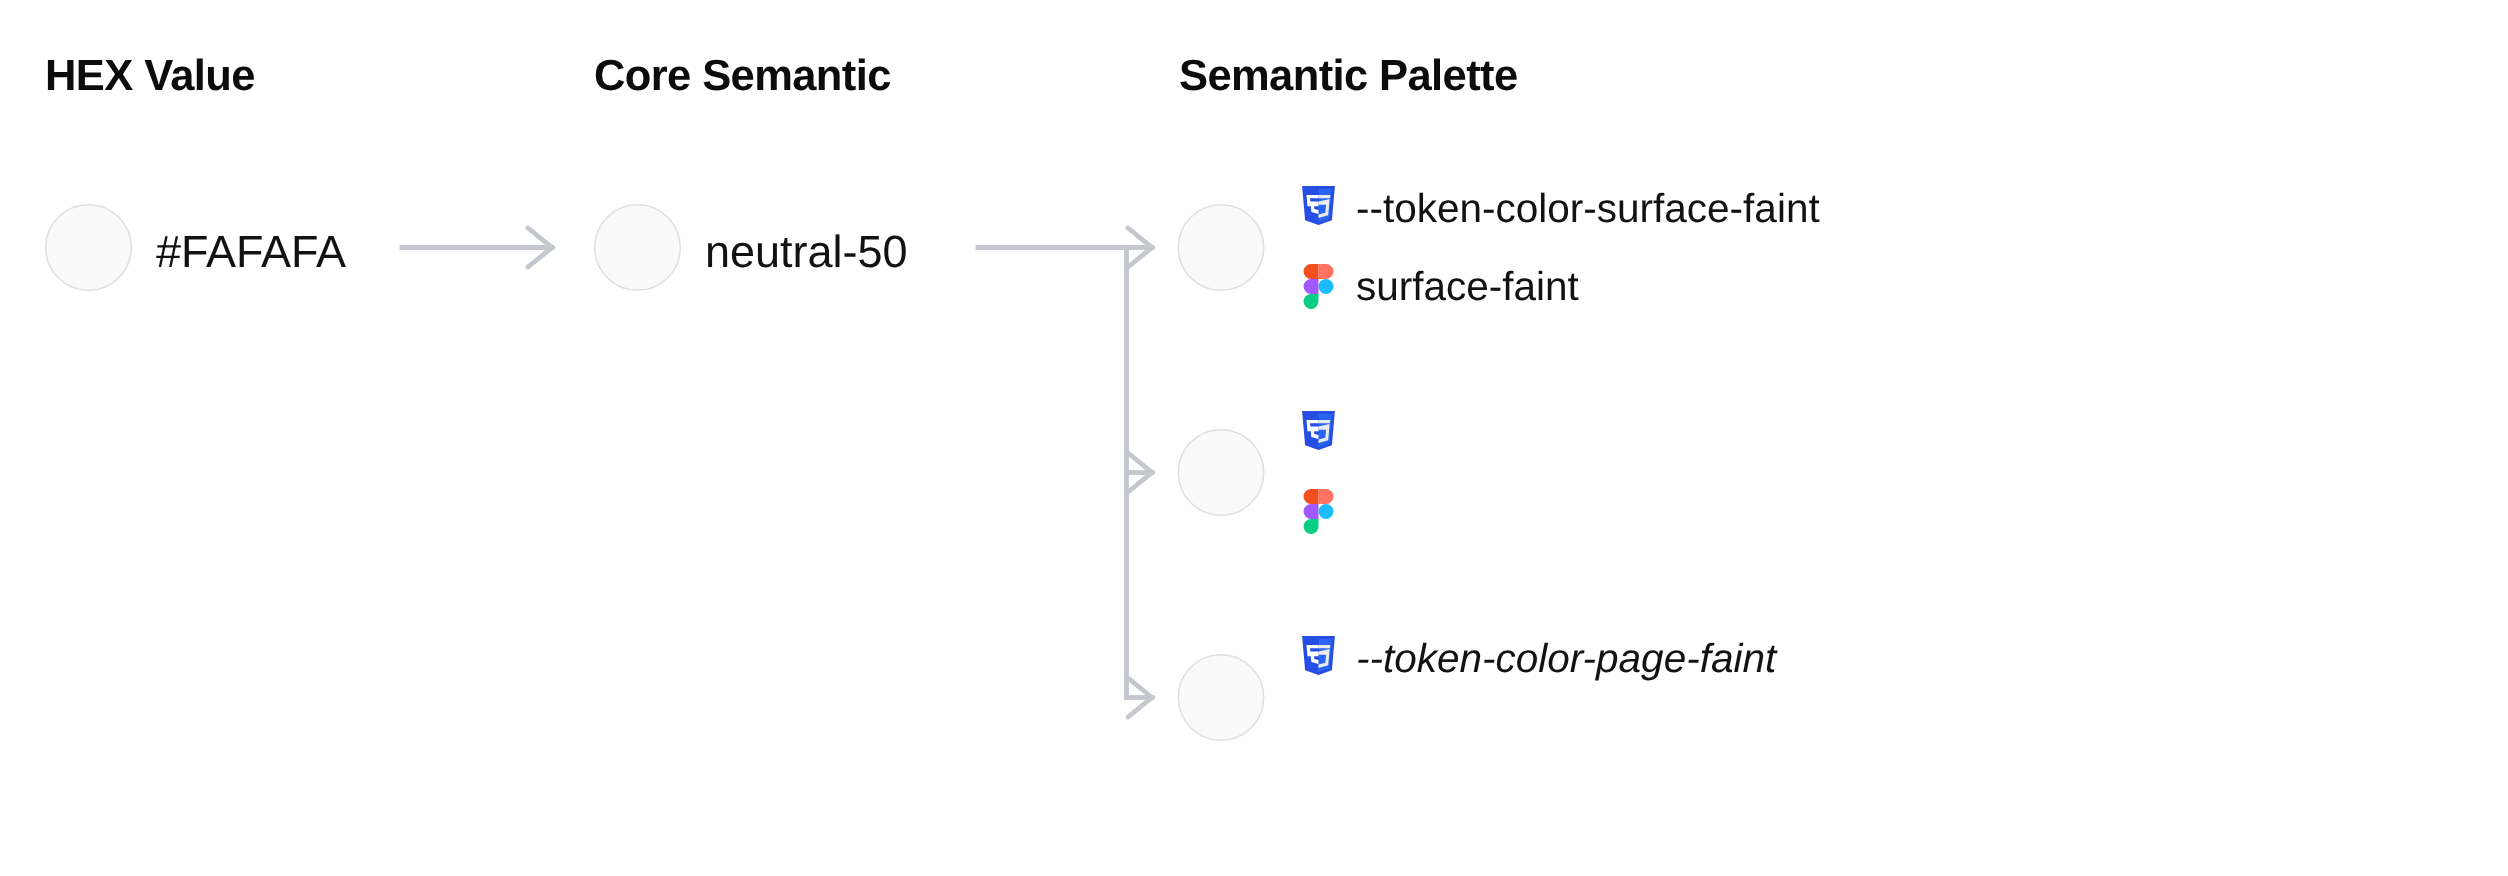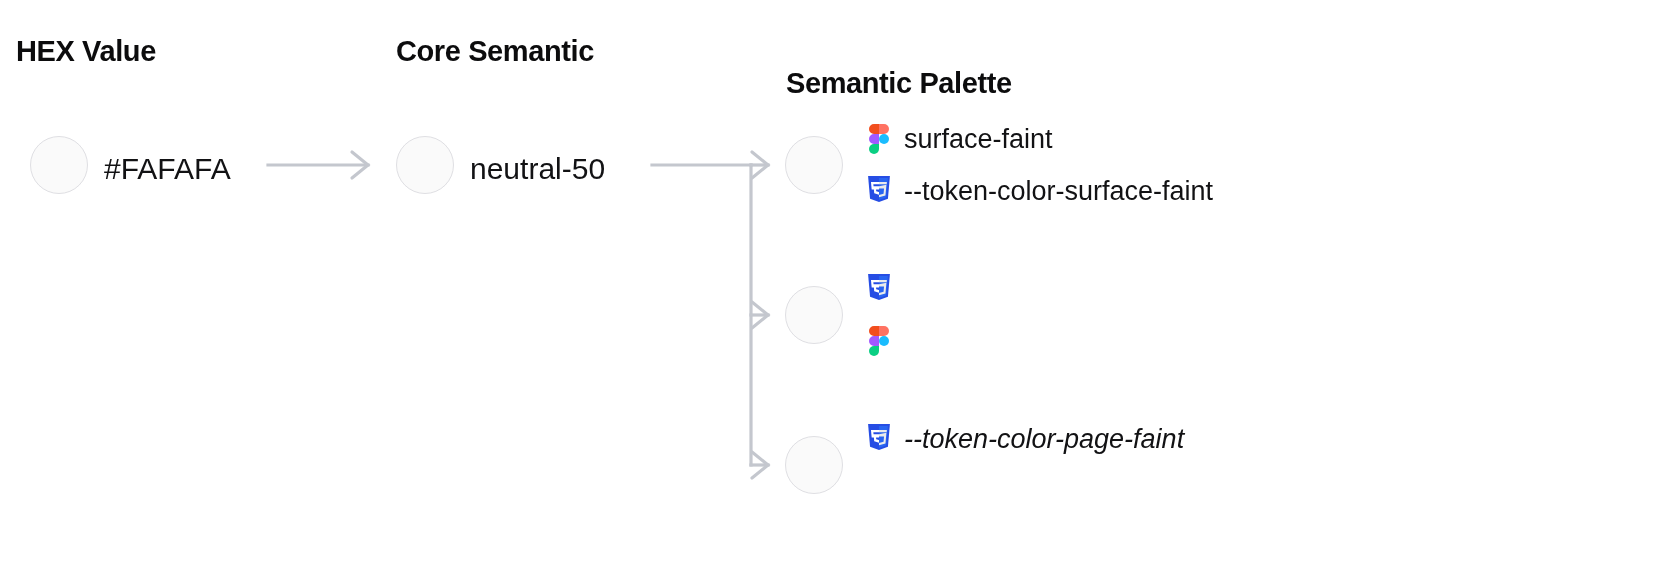--- a/index.html
+++ b/index.html
@@ -24,23 +24,23 @@
   .col-header {
     position: absolute;
     font-family: "Liberation Sans", sans-serif;
     font-weight: bold;
     font-size: 29px;
     line-height: 1;
     letter-spacing: -0.4px;
     color: #0C0C0D;
     white-space: nowrap;
   }
-  #header-hex      { left: 16px;  top: 37px; }
+  #header-hex      { left: 30px;  top: 37px; }
   #header-core     { left: 396px; top: 37px; }
-  #header-semantic { left: 786px; top: 37px; margin-top: 32px; }
+  #header-semantic { left: 786px; top: 37px; }
 
   
   .swatch {
     position: absolute;
     border-radius: 50%;
     background: #FAFAFA;
     border: 1.5px solid #DFDFE3;
   }
   #swatch-hex {
     left: 30px;  top: 136px;  width: 58px; height: 58px;
@@ -144,69 +144,69 @@
   <div class="value-label" id="label-hex">#FAFAFA</div>
 
   <div class="swatch" id="swatch-core" style="background: rgb(250, 250, 250);"></div>
   <div class="value-label" id="label-core">neutral-50</div>
 
   <div class="swatch swatch-semantic" id="swatch-semantic-0" style="background: rgb(250, 250, 250);"></div>
   <div class="swatch swatch-semantic" id="swatch-semantic-1" style="background: rgb(250, 250, 250);"></div>
   <div class="swatch swatch-semantic" id="swatch-semantic-2" style="background: rgb(250, 250, 250);"></div>
 
   <div class="token-row" id="token-row-0">
+    <div class="token-line">
+      <svg class="token-icon" viewBox="0 0 24 28" xmlns="http://www.w3.org/2000/svg">
+        <path d="M1.8 0h20.4l-1.86 21.3L12 24.2 3.66 21.3z" fill="#264DE4"></path>
+        <path d="M12 1.9v20.6l6.72-2.34L20.3 1.9z" fill="#2965F1"></path>
+        <path d="M12 9.6H6.9l-.18-2h5.28V5.6H4.5l.66 7h6.84zm0 5.4l-2.6-.7-.17-1.9H7.2l.33 3.8 4.47 1.25z" fill="#FFFFFF"></path>
+        <path d="M11.98 9.6v2h4.72l-.45 5-4.27 1.2v2.05l6.05-1.68.9-10.1z" fill="#EBEBEB"></path>
+        <path d="M11.98 5.6v2h7.2l.18-2z" fill="#EBEBEB"></path>
+      </svg>
+      <span class="token-text">--token-color-surface-faint</span>
+    </div>
     <div class="token-line">
       <svg class="token-icon" viewBox="0 0 18 27" xmlns="http://www.w3.org/2000/svg">
         <path d="M4.5 27A4.5 4.5 0 0 0 9 22.5V18H4.5a4.5 4.5 0 0 0 0 9z" fill="#0ACF83"></path>
         <path d="M0 13.5A4.5 4.5 0 0 1 4.5 9H9v9H4.5A4.5 4.5 0 0 1 0 13.5z" fill="#A259FF"></path>
         <path d="M0 4.5A4.5 4.5 0 0 1 4.5 0H9v9H4.5A4.5 4.5 0 0 1 0 4.5z" fill="#F24E1E"></path>
         <path d="M9 0h4.5a4.5 4.5 0 0 1 0 9H9z" fill="#FF7262"></path>
         <path d="M18 13.5A4.5 4.5 0 1 1 13.5 9 4.5 4.5 0 0 1 18 13.5z" fill="#1ABCFE"></path>
       </svg>
       <span class="token-text">surface-faint</span>
     </div>
+  </div>
+
+  <div class="token-row" id="token-row-1">
     <div class="token-line">
       <svg class="token-icon" viewBox="0 0 24 28" xmlns="http://www.w3.org/2000/svg">
         <path d="M1.8 0h20.4l-1.86 21.3L12 24.2 3.66 21.3z" fill="#264DE4"></path>
         <path d="M12 1.9v20.6l6.72-2.34L20.3 1.9z" fill="#2965F1"></path>
         <path d="M12 9.6H6.9l-.18-2h5.28V5.6H4.5l.66 7h6.84zm0 5.4l-2.6-.7-.17-1.9H7.2l.33 3.8 4.47 1.25z" fill="#FFFFFF"></path>
         <path d="M11.98 9.6v2h4.72l-.45 5-4.27 1.2v2.05l6.05-1.68.9-10.1z" fill="#EBEBEB"></path>
         <path d="M11.98 5.6v2h7.2l.18-2z" fill="#EBEBEB"></path>
       </svg>
-      <span class="token-text">--token-color-surface-faint</span>
+    </div>
+    <div class="token-line">
+      <svg class="token-icon" viewBox="0 0 18 27" xmlns="http://www.w3.org/2000/svg">
+        <path d="M4.5 27A4.5 4.5 0 0 0 9 22.5V18H4.5a4.5 4.5 0 0 0 0 9z" fill="#0ACF83"></path>
+        <path d="M0 13.5A4.5 4.5 0 0 1 4.5 9H9v9H4.5A4.5 4.5 0 0 1 0 13.5z" fill="#A259FF"></path>
+        <path d="M0 4.5A4.5 4.5 0 0 1 4.5 0H9v9H4.5A4.5 4.5 0 0 1 0 4.5z" fill="#F24E1E"></path>
+        <path d="M9 0h4.5a4.5 4.5 0 0 1 0 9H9z" fill="#FF7262"></path>
+        <path d="M18 13.5A4.5 4.5 0 1 1 13.5 9 4.5 4.5 0 0 1 18 13.5z" fill="#1ABCFE"></path>
+      </svg>
     </div>
   </div>
 
-  <div class="token-row" id="token-row-1">
+  <div class="token-row" id="token-row-2">
     <div class="token-line">
       <svg class="token-icon" viewBox="0 0 24 28" xmlns="http://www.w3.org/2000/svg">
         <path d="M1.8 0h20.4l-1.86 21.3L12 24.2 3.66 21.3z" fill="#264DE4"></path>
         <path d="M12 1.9v20.6l6.72-2.34L20.3 1.9z" fill="#2965F1"></path>
         <path d="M12 9.6H6.9l-.18-2h5.28V5.6H4.5l.66 7h6.84zm0 5.4l-2.6-.7-.17-1.9H7.2l.33 3.8 4.47 1.25z" fill="#FFFFFF"></path>
         <path d="M11.98 9.6v2h4.72l-.45 5-4.27 1.2v2.05l6.05-1.68.9-10.1z" fill="#EBEBEB"></path>
         <path d="M11.98 5.6v2h7.2l.18-2z" fill="#EBEBEB"></path>
       </svg>
-    </div>
-    <div class="token-line">
-      <svg class="token-icon" viewBox="0 0 18 27" xmlns="http://www.w3.org/2000/svg">
-        <path d="M4.5 27A4.5 4.5 0 0 0 9 22.5V18H4.5a4.5 4.5 0 0 0 0 9z" fill="#0ACF83"></path>
-        <path d="M0 13.5A4.5 4.5 0 0 1 4.5 9H9v9H4.5A4.5 4.5 0 0 1 0 13.5z" fill="#A259FF"></path>
-        <path d="M0 4.5A4.5 4.5 0 0 1 4.5 0H9v9H4.5A4.5 4.5 0 0 1 0 4.5z" fill="#F24E1E"></path>
-        <path d="M9 0h4.5a4.5 4.5 0 0 1 0 9H9z" fill="#FF7262"></path>
-        <path d="M18 13.5A4.5 4.5 0 1 1 13.5 9 4.5 4.5 0 0 1 18 13.5z" fill="#1ABCFE"></path>
-      </svg>
+      <span class="token-text">--token-color-page-faint</span>
     </div>
   </div>
 
-  <div class="token-row" id="token-row-2">
-    <div class="token-line">
-      <svg class="token-icon" viewBox="0 0 24 28" xmlns="http://www.w3.org/2000/svg">
-        <path d="M1.8 0h20.4l-1.86 21.3L12 24.2 3.66 21.3z" fill="#264DE4"></path>
-        <path d="M12 1.9v20.6l6.72-2.34L20.3 1.9z" fill="#2965F1"></path>
-        <path d="M12 9.6H6.9l-.18-2h5.28V5.6H4.5l.66 7h6.84zm0 5.4l-2.6-.7-.17-1.9H7.2l.33 3.8 4.47 1.25z" fill="#FFFFFF"></path>
-        <path d="M11.98 9.6v2h4.72l-.45 5-4.27 1.2v2.05l6.05-1.68.9-10.1z" fill="#EBEBEB"></path>
-        <path d="M11.98 5.6v2h7.2l.18-2z" fill="#EBEBEB"></path>
-      </svg>
-      <span class="token-text">--token-color-page-faint</span>
-    </div>
-  </div>
-
 </div>
 
 </body></html>

